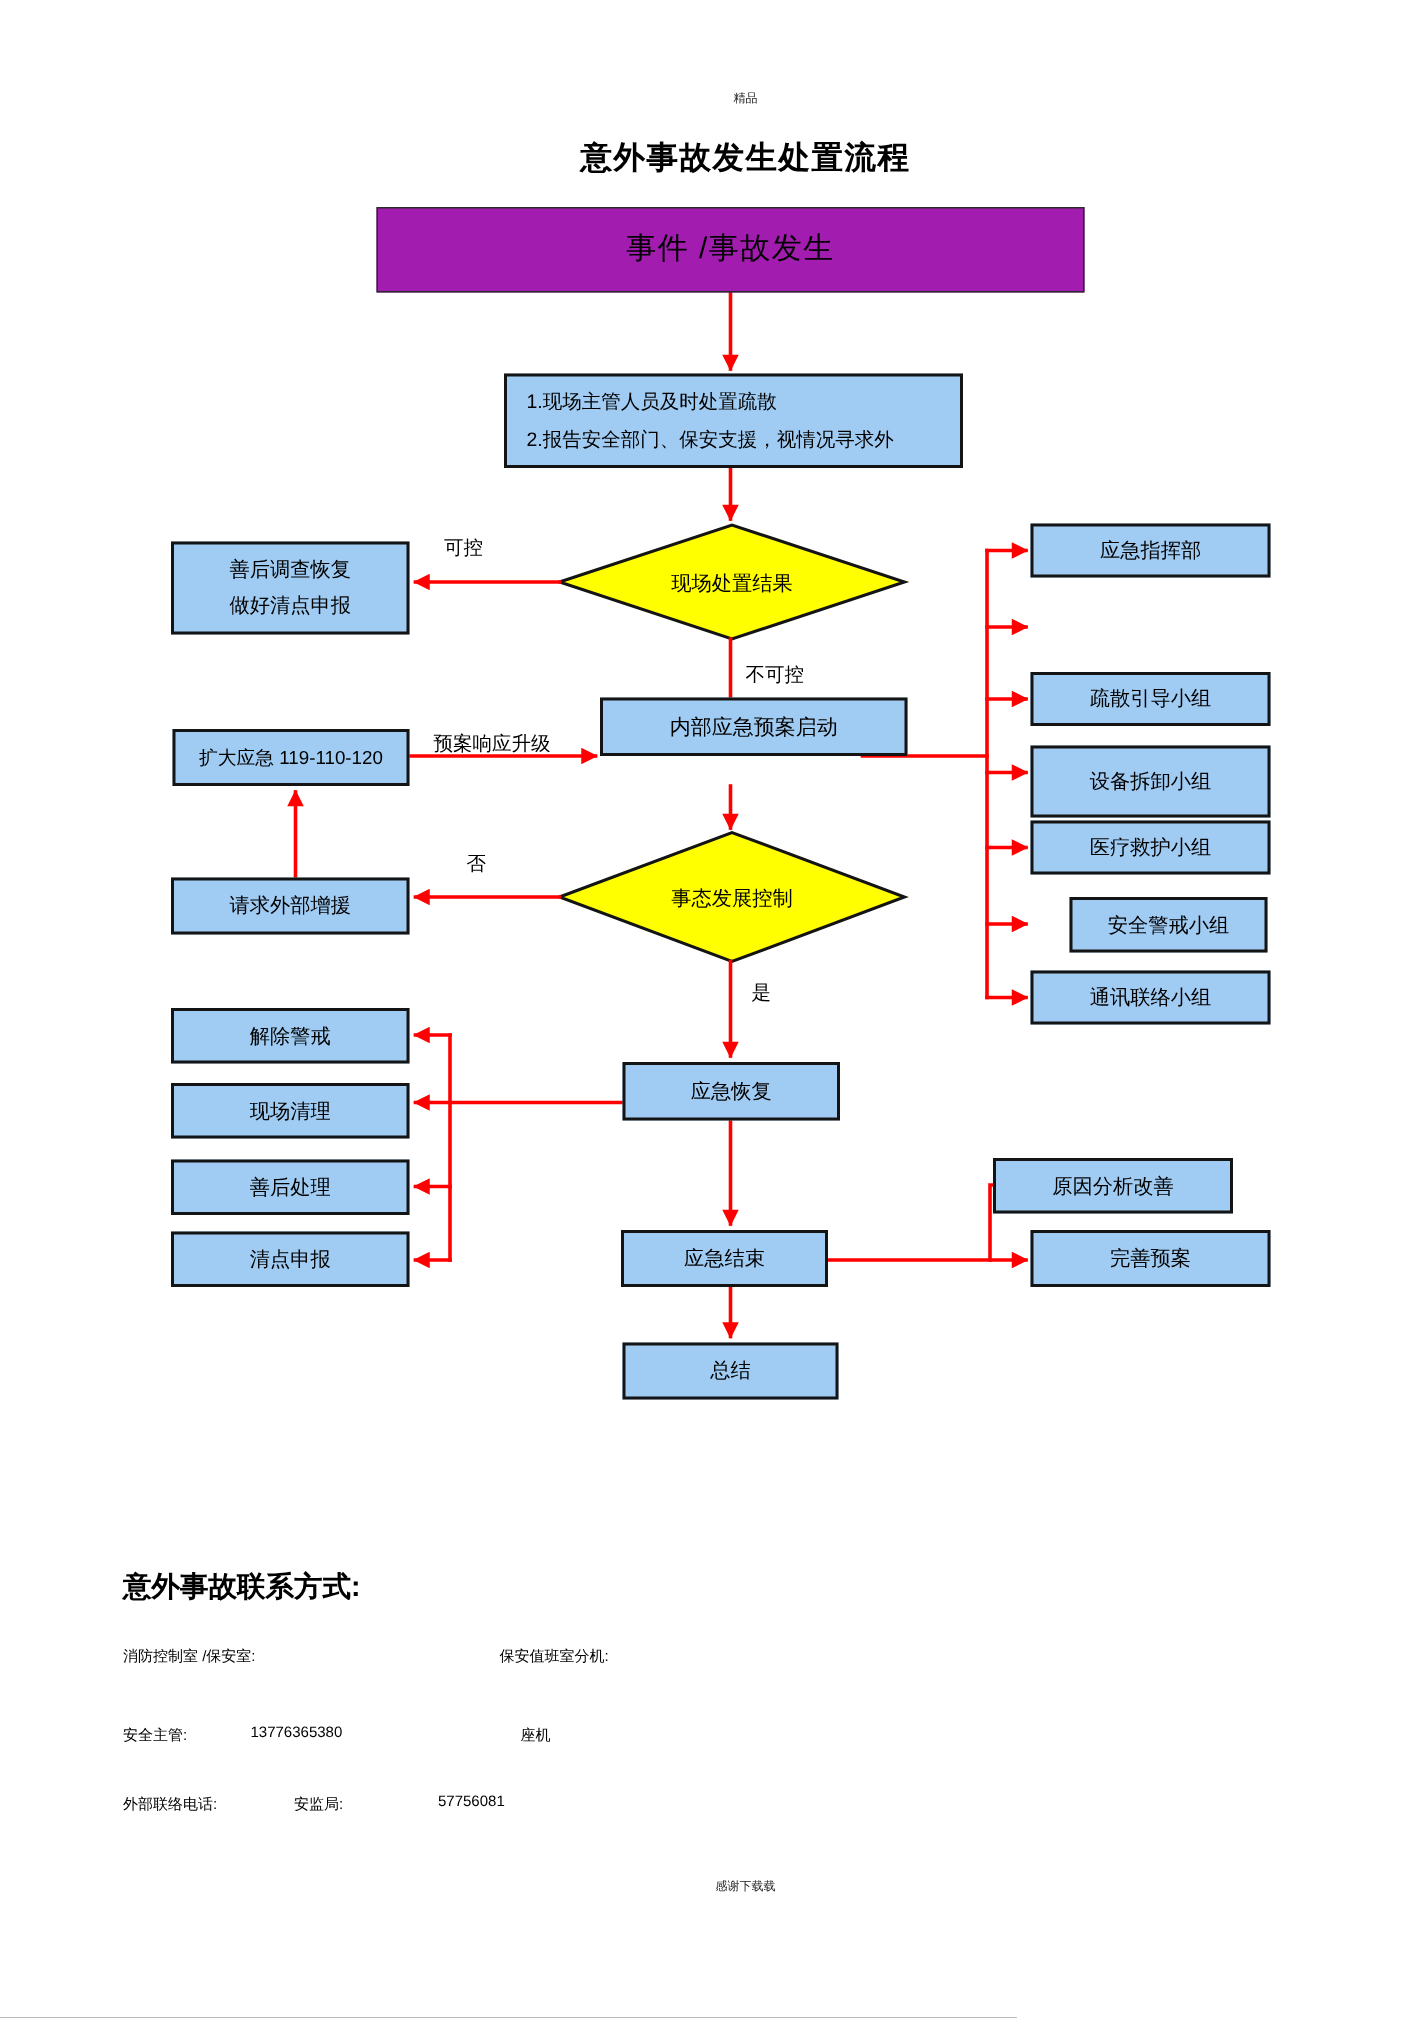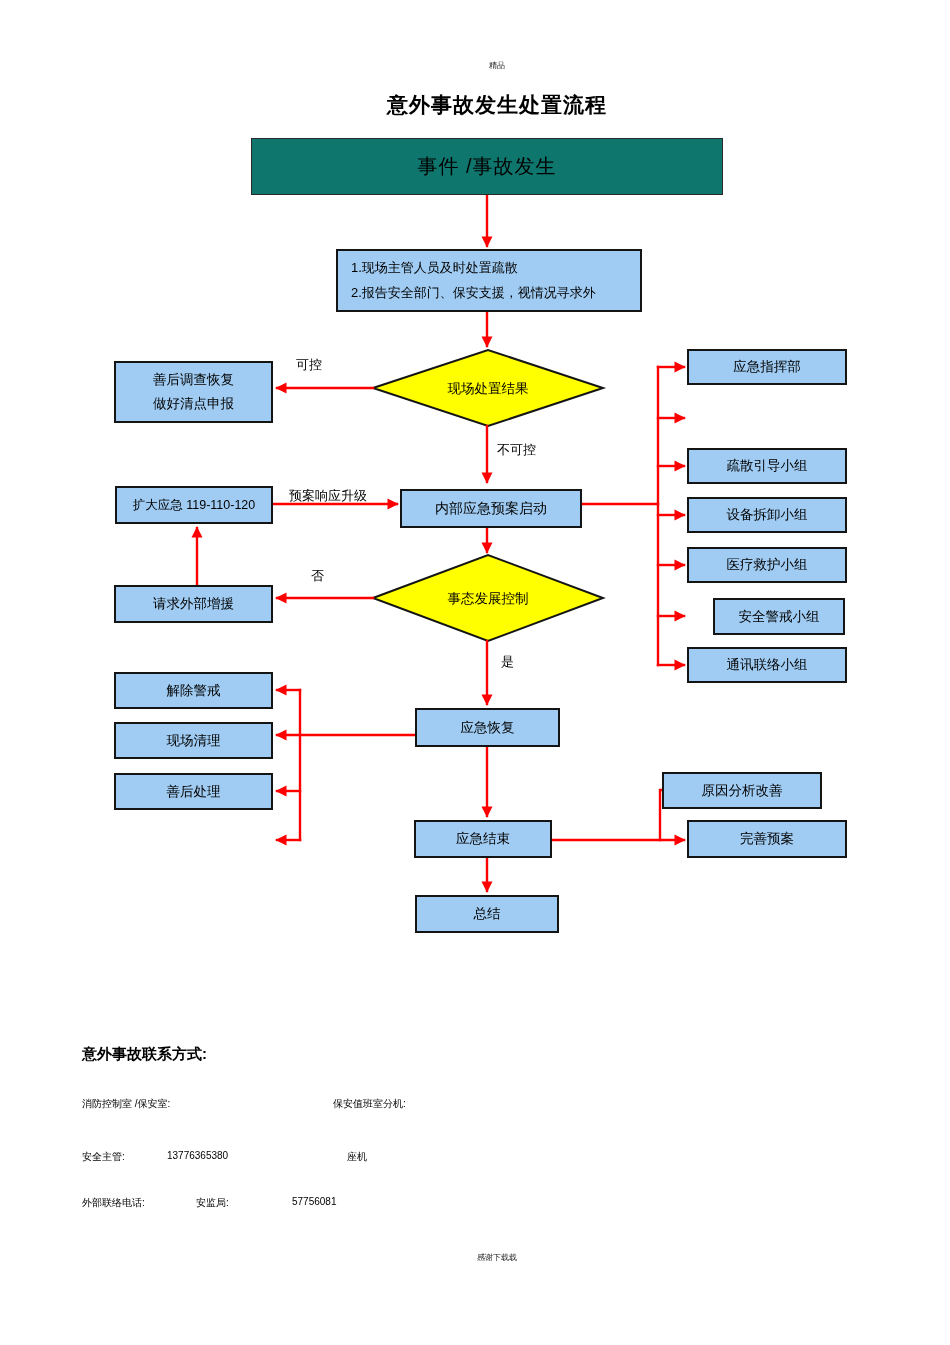--- a/index.html
+++ b/index.html
@@ -15,30 +15,30 @@
     font-size:21px; font-weight:bold; letter-spacing:1px;
   }
   .connectors { position:absolute; left:0; top:0; }
   .diamond { fill:#ffff00; stroke:#141414; stroke-width:2; }
   .edge { stroke:#fe0000; stroke-width:2.4; fill:none; stroke-linecap:square; }
   .node {
     position:absolute; display:flex; align-items:center; justify-content:center;
     background:#a0ccf3; border:2px solid #141414; box-sizing:border-box;
     font-size:13.5px; text-align:center; line-height:1.15;
   }
-  .node.white { background:#0f766e; border:1.5px solid #2a2a2a; font-size:20px; letter-spacing:1px; }
+  .node.white { background:#a21caf; border:1.5px solid #2a2a2a; font-size:20px; letter-spacing:1px; }
   .node.thick { border-width:2.5px; font-size:14px; }
   .node.col { flex-direction:column; gap:6px; }
   .node.listbox {
     flex-direction:column; align-items:flex-start; justify-content:center;
     gap:10px; padding-left:13px; text-align:left; font-size:13px;
   }
   .dlabel { position:absolute; text-align:center; font-size:13.5px; }
   .elabel { position:absolute; font-size:13px; }
-  .c-head { position:absolute; font-size:15px; font-weight:bold; }
+  .c-head { position:absolute; font-size:19px; font-weight:bold; }
   .c-txt  { position:absolute; font-size:10px; }
 </style>
 </head>
 <body>
 
 <div class="page">
 
   <div class="wm" style="top:60px">精品</div>
   <div class="title">意外事故发生处置流程</div>
 
@@ -96,37 +96,38 @@
 
   <div class="dlabel" style="left:398px;top:380px;width:180px">现场处置结果</div>
 
   <div class="node col" style="left:114px;top:361px;width:159px;height:62px;gap:8px">
     <div>善后调查恢复</div>
     <div>做好清点申报</div>
   </div>
 
   <div class="node" style="left:115px;top:486px;width:158px;height:38px;font-size:12.5px">扩大应急  119-110-120</div>
 
-  <div class="node thick" style="left:400px;top:489px;width:182px;height:39px">内部应急预案启动</div>
+  <div class="node thick" style="left:400px;top:465px;width:205px;height:39px">内部应急预案启动</div>
 
   <div class="dlabel" style="left:398px;top:590px;width:180px">事态发展控制</div>
 
   <div class="node" style="left:114px;top:585px;width:159px;height:38px">请求外部增援</div>
 
   <div class="node" style="left:687px;top:349px;width:160px;height:36px">应急指挥部</div>
   <div class="node" style="left:687px;top:448px;width:160px;height:36px">疏散引导小组</div>
-  <div class="node" style="left:687px;top:497px;width:160px;height:36px">设备拆卸小组</div>
+  <div class="node" style="left:687px;top:497px;width:160px;height:48px">设备拆卸小组</div>
   <div class="node" style="left:687px;top:547px;width:160px;height:36px">医疗救护小组</div>
   <div class="node" style="left:713px;top:598px;width:132px;height:37px">安全警戒小组</div>
   <div class="node" style="left:687px;top:647px;width:160px;height:36px">通讯联络小组</div>
 
   <div class="node" style="left:415px;top:708px;width:145px;height:39px">应急恢复</div>
   <div class="node" style="left:114px;top:672px;width:159px;height:37px">解除警戒</div>
   <div class="node" style="left:114px;top:722px;width:159px;height:37px">现场清理</div>
   <div class="node" style="left:114px;top:773px;width:159px;height:37px">善后处理</div>
+  <div class="node" style="left:114px;top:821px;width:159px;height:37px">清点申报</div>
 
   <div class="node" style="left:414px;top:820px;width:138px;height:38px">应急结束</div>
   <div class="node" style="left:662px;top:772px;width:160px;height:37px">原因分析改善</div>
   <div class="node" style="left:687px;top:820px;width:160px;height:38px">完善预案</div>
   <div class="node" style="left:415px;top:895px;width:144px;height:38px">总结</div>
 
   <span class="elabel" style="left:296px;top:356px">可控</span>
   <span class="elabel" style="left:497px;top:441px">不可控</span>
   <span class="elabel" style="left:289px;top:487px">预案响应升级</span>
   <span class="elabel" style="left:311px;top:567px">否</span>

